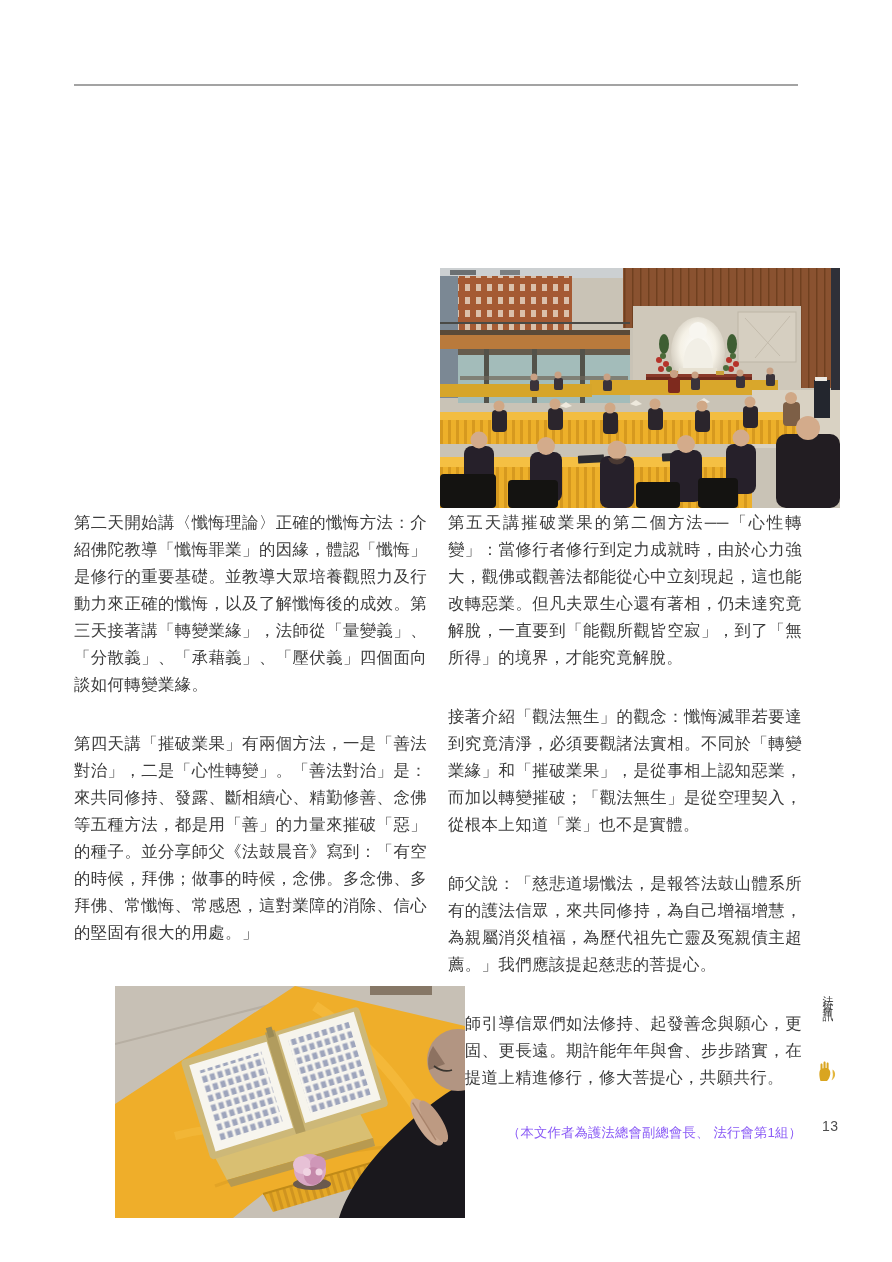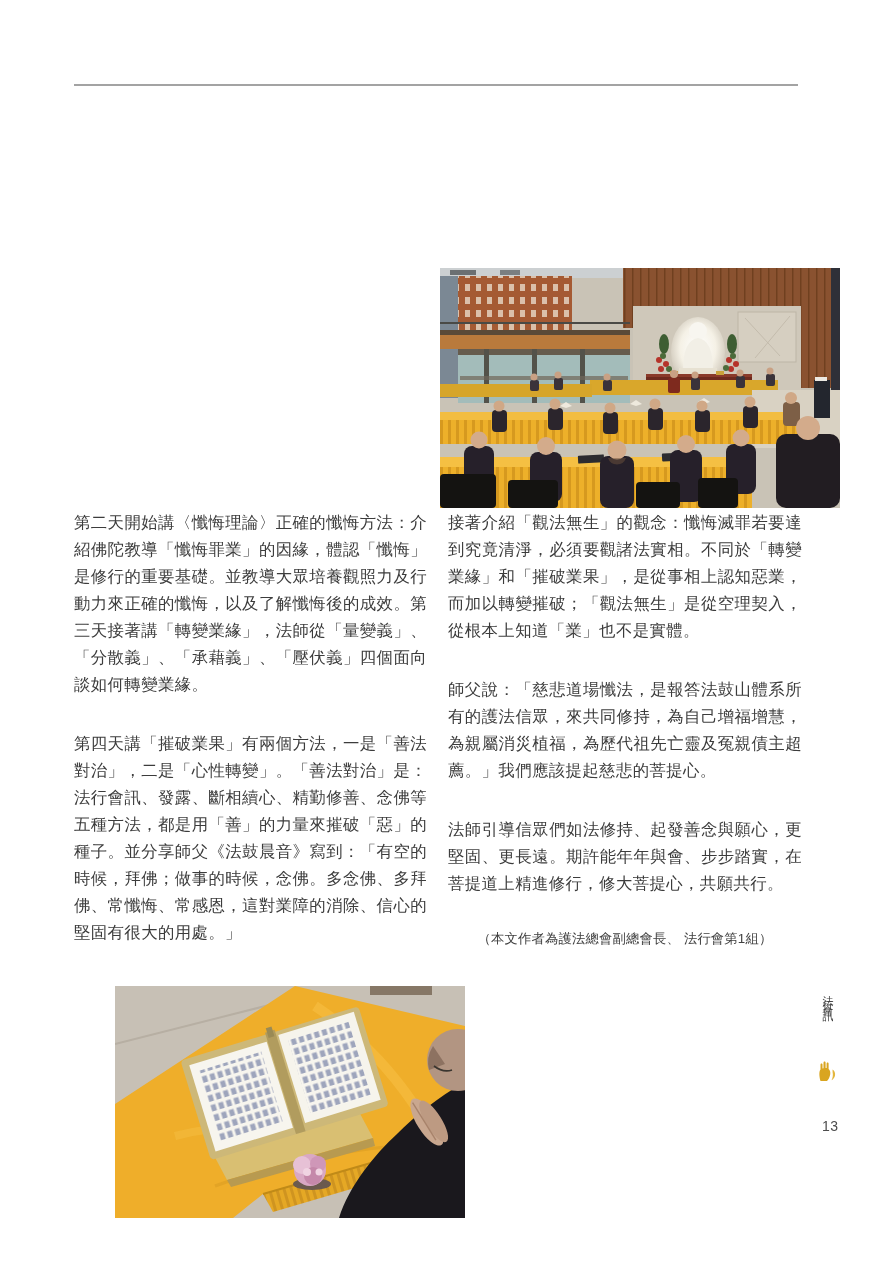--- a/index.html
+++ b/index.html
@@ -25,22 +25,22 @@
     text-align:justify;
     letter-spacing:0.4px;
   }
   .col p{margin:0 0 32px 0;}
   .col-left{left:74px;width:353px;}
   .col-right{left:448px;width:354px;}
   .attribution{
     font-size:13.3px;line-height:20px;
     letter-spacing:0.2px;
     margin-top:8px !important;
-    color:#404040;
-    text-align:center;
+    color:#8b5cf6;
+    text-align:right;
   }
   .margin-title{
     position:absolute;left:819px;top:986px;
     writing-mode:vertical-rl;text-orientation:upright;
     font-family:"DejaVu Serif","Liberation Serif",serif;
     font-size:11px;letter-spacing:5px;color:#3d3d3d;
   }
   .margin-logo{position:absolute;left:816px;top:1060px;width:24px;height:24px;}
   .page-number{
     position:absolute;left:822px;top:1118px;
@@ -220,24 +220,25 @@
         <rect x="0" y="206" width="56" height="34" rx="4"></rect>
         <rect x="68" y="212" width="50" height="28" rx="4"></rect>
         <rect x="196" y="214" width="44" height="26" rx="4"></rect>
         <rect x="258" y="210" width="40" height="30" rx="4"></rect>
       </g>
     </svg>
   </figure>
 
   <div class="col col-left">
     <p>第二天開始講〈懺悔理論〉正確的懺悔方法：介紹佛陀教導「懺悔罪業」的因緣，體認「懺悔」是修行的重要基礎。並教導大眾培養觀照力及行動力來正確的懺悔，以及了解懺悔後的成效。第三天接著講「轉變業緣」，法師從「量變義」、「分散義」、「承藉義」、「壓伏義」四個面向談如何轉變業緣。</p>
-    <p>第四天講「摧破業果」有兩個方法，一是「善法對治」，二是「心性轉變」。「善法對治」是：法行會訊、發露、斷相續心、精勤修善、念佛等五種方法，都是用「善」的力量來摧破「惡」的種子。並分享師父《法鼓晨音》寫到：「有空的時候，拜佛；做事的時候，念佛。多念佛、多拜佛、常懺悔、常感恩，這對業障的消除、信心的堅固有很大的用處。」</p>
+    <p>第四天講「摧破業果」有兩個方法，一是「善法對治」，二是「心性轉變」。「善法對治」是：來共同修持、發露、斷相續心、精勤修善、念佛等五種方法，都是用「善」的力量來摧破「惡」的種子。並分享師父《法鼓晨音》寫到：「有空的時候，拜佛；做事的時候，念佛。多念佛、多拜佛、常懺悔、常感恩，這對業障的消除、信心的堅固有很大的用處。」</p>
   </div>
 
   <div class="col col-right">
+    <p>第五天講摧破業果的第二個方法──「心性轉變」：當修行者修行到定力成就時，由於心力強大，觀佛或觀善法都能從心中立刻現起，這也能改轉惡業。但凡夫眾生心還有著相，仍未達究竟解脫，一直要到「能觀所觀皆空寂」，到了「無所得」的境界，才能究竟解脫。</p>
     <p>接著介紹「觀法無生」的觀念：懺悔滅罪若要達到究竟清淨，必須要觀諸法實相。不同於「轉變業緣」和「摧破業果」，是從事相上認知惡業，而加以轉變摧破；「觀法無生」是從空理契入，從根本上知道「業」也不是實體。</p>
     <p>師父說：「慈悲道場懺法，是報答法鼓山體系所有的護法信眾，來共同修持，為自己增福增慧，為親屬消災植福，為歷代祖先亡靈及冤親債主超薦。」我們應該提起慈悲的菩提心。</p>
     <p>法師引導信眾們如法修持、起發善念與願心，更堅固、更長遠。期許能年年與會、步步踏實，在菩提道上精進修行，修大菩提心，共願共行。</p>
     <p class="attribution">（本文作者為護法總會副總會長、 法行會第1組）</p>
   </div>
 
   <figure class="photo photo-book">
     <svg width="350" height="232" viewBox="0 0 350 232">
       <defs>
         <pattern id="chars" width="8" height="10" patternUnits="userSpaceOnUse">

